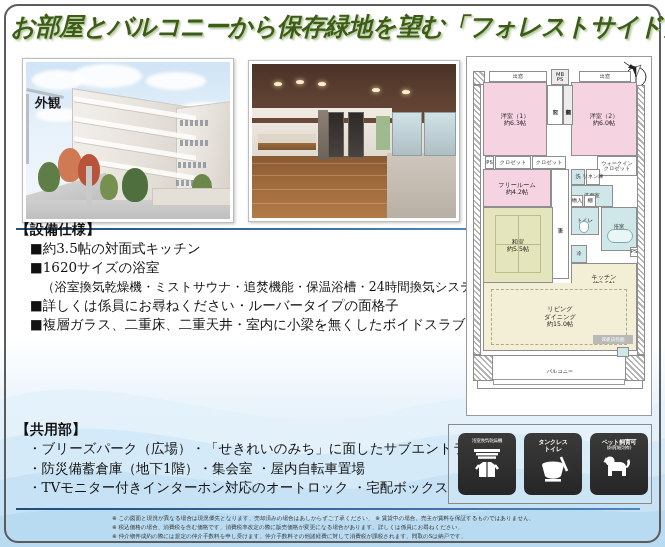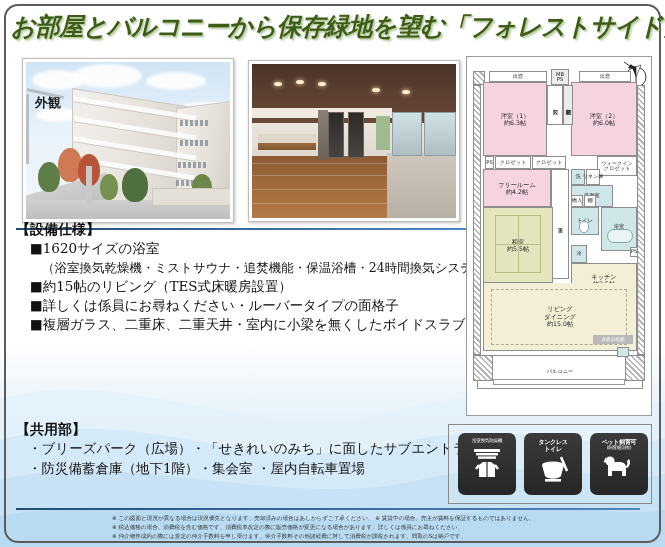--- a/index.html
+++ b/index.html
@@ -320,31 +320,32 @@
       <div class="eh-bench" style="left:6px; top:78px; width:58px; height:8px;"></div>
       <div style="position:absolute; left:6px; top:70px; width:58px; height:9px; background:#ded6c9;"></div>
     </div>
   </div>
 
   <div class="divider-top"></div>
   <div class="divider-bot"></div>
 
   <div id="spec-area">
     <div class="sec-head">【設備仕様】</div>
+    <div class="sec-line">■約3.5帖の対面式キッチン</div>
     <div class="sec-line">■1620サイズの浴室</div>
     <div class="sec-line indent2">（浴室換気乾燥機・ミストサウナ・追焚機能・保温浴槽・24時間換気システム）</div>
-    <div class="sec-line">■約15帖のリビング（TES式床暖房設置）</div>
     <div class="sec-line">■詳しくは係員にお尋ねください・ルーバータイプの面格子</div>
     <div class="sec-line">■複層ガラス、二重床、二重天井・室内に小梁を無くしたボイドスラブ構造</div>
   </div>
 
   <div id="common-area">
     <div class="sec-head">【共用部】</div>
     <div class="cmn-line">・ブリーズパーク（広場）・「せきれいのみち」に面したサブエントランス</div>
     <div class="cmn-line">・防災備蓄倉庫（地下1階）・集会室 ・屋内自転車置場</div>
+    <div class="cmn-line">・TVモニター付きインターホン対応のオートロック ・宅配ボックス</div>
   </div>
 
   <div id="floorplan">
     <div id="fp-inner">
 
       <svg id="compass" viewBox="0 0 26 30">
         <circle cx="15" cy="18" r="10" fill="none" stroke="#333" stroke-width="1"></circle>
         <path d="M15,8 L15,28" stroke="#333" stroke-width="1"></path>
         <path d="M15,18 L10,6 L15,8 Z" fill="#222"></path>
         <path d="M15,18 L20,6 L15,8 Z" fill="#fff" stroke="#222" stroke-width=".6"></path>

